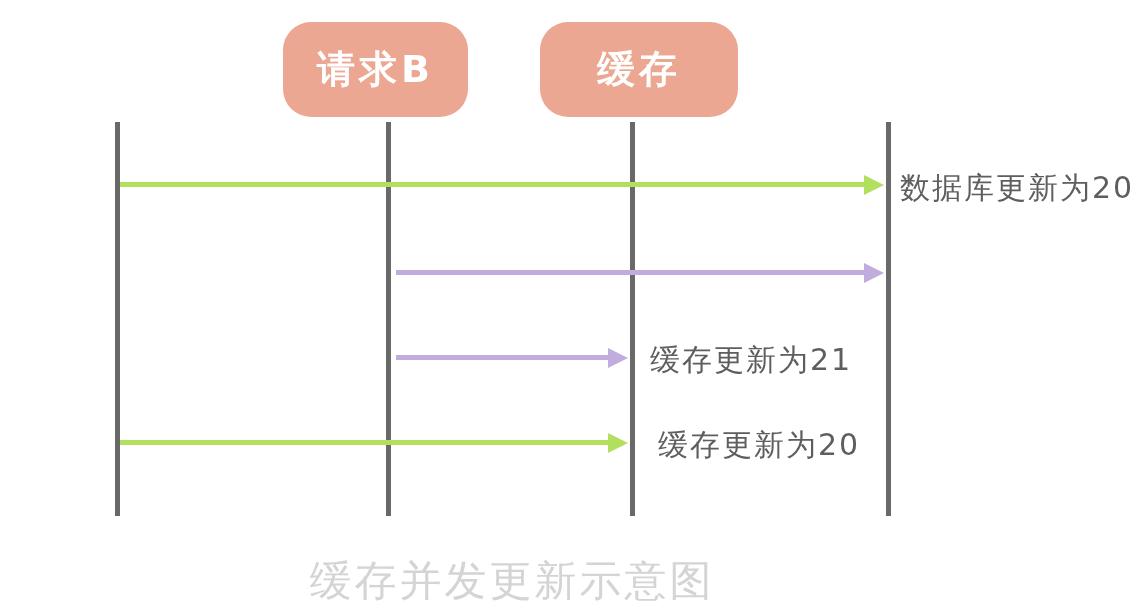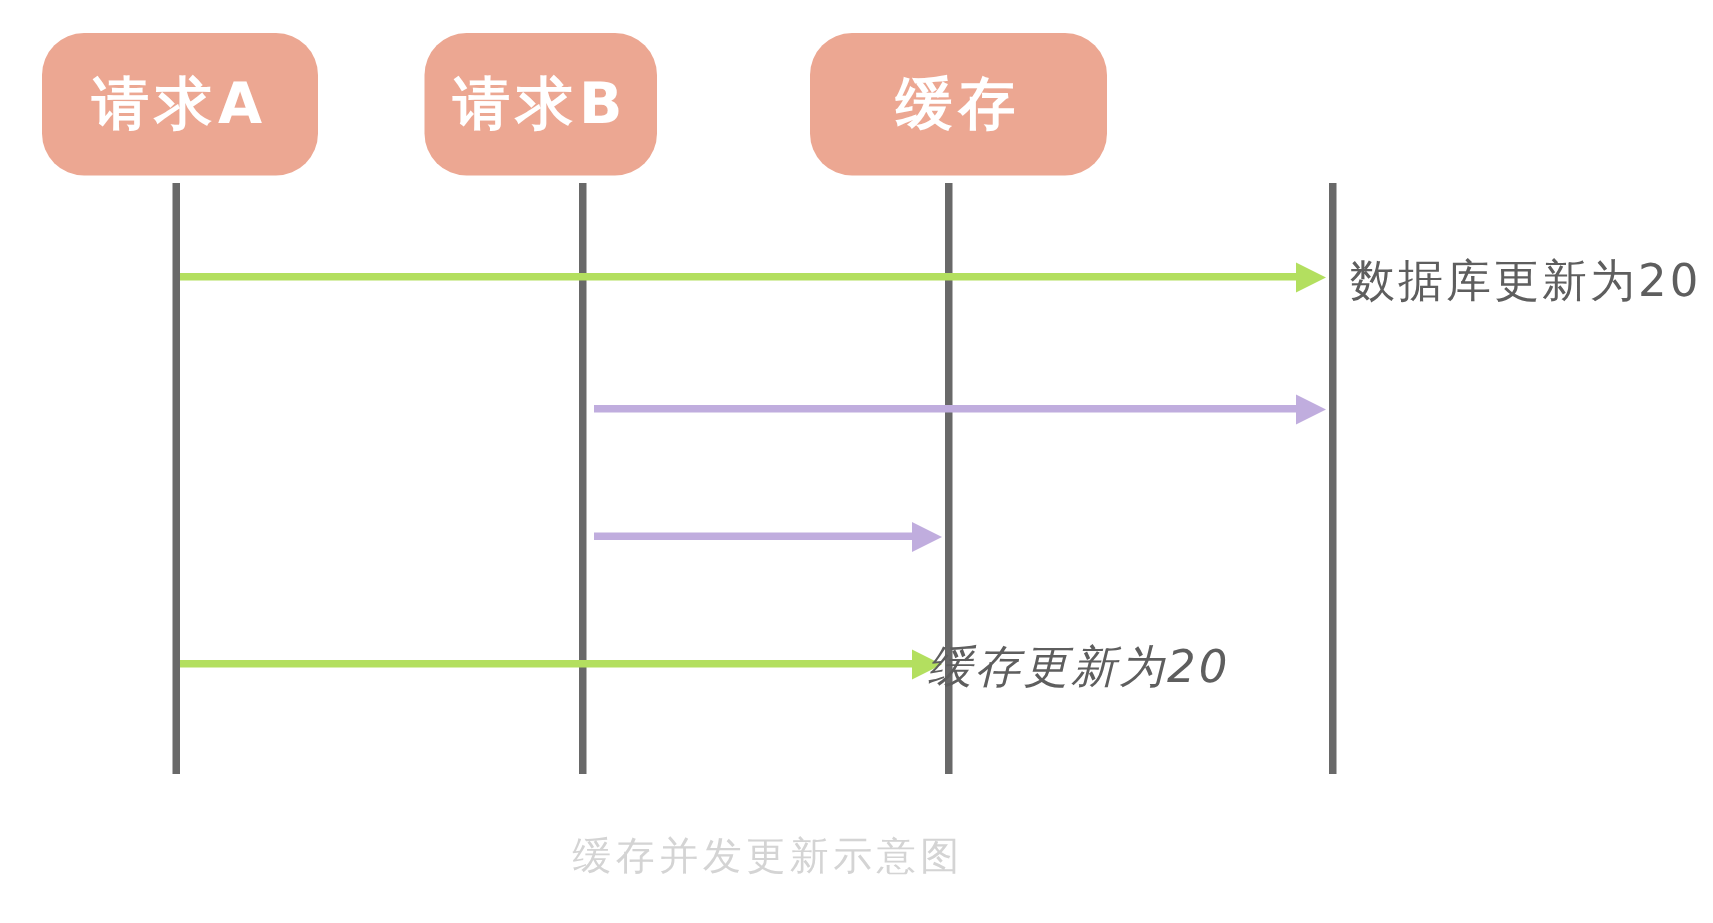--- a/index.html
+++ b/index.html
@@ -24,21 +24,21 @@
     border-radius: 28px;
     color: #ffffff;
     display: flex;
     align-items: center;
     justify-content: center;
     font-size: 38px;
     font-weight: bold;
     letter-spacing: 4px;
   }
   #actor-request-a { left: 28px;  width: 184px; }
-  #actor-request-b { left: 283px; width: 155px; }
+  #actor-request-b { left: 283px; width: 185px; }
   #actor-cache     { left: 540px; width: 198px; }
   #actor-database  { left: 798px; width: 187px; }
 
   
   .lifeline {
     position: absolute;
     top: 122px;
     height: 394px;
     width: 5px;
     background: var(--lifeline, #696969);
@@ -78,40 +78,39 @@
     position: absolute;
     transform: translateY(-50%);
     color: var(--label-text, #5E5E5E);
     font-size: 30px;
     letter-spacing: 2px;
     white-space: nowrap;
   }
   #label-1 { left: 900px; top: 188px; }
   #label-2 { left: 900px; top: 275px; }
   #label-3 { left: 650px; top: 360px; }
-  #label-4 { left: 618px; top: 445px; font-style: italic; }
+  #label-4 { left: 658px; top: 445px; }
 
   
   .caption {
     position: absolute;
     left: 512px;
     top: 553px;
     transform: translateX(-50%);
     color: var(--caption-text, #D4D4D4);
-    font-size: 26px;
+    font-size: 42px;
     letter-spacing: 3px;
     white-space: nowrap;
   }
 </style>
 </head>
 <body>
 
 <div class="stage">
 
-  <div class="actor" id="actor-request-a">请求A</div>
   <div class="actor" id="actor-request-b">请求B</div>
   <div class="actor" id="actor-cache">缓存</div>
 
   <div class="lifeline" id="lifeline-request-a"></div>
   <div class="lifeline" id="lifeline-request-b"></div>
   <div class="lifeline" id="lifeline-cache"></div>
   <div class="lifeline" id="lifeline-database"></div>
 
   <div class="msg green" id="arrow-1">
     <span class="head"></span>
@@ -120,17 +119,18 @@
     <span class="head"></span>
   </div>
   <div class="msg purple" id="arrow-3">
     <span class="head"></span>
   </div>
   <div class="msg green" id="arrow-4">
     <span class="head"></span>
   </div>
 
   <div class="msg-label" id="label-1">数据库更新为20</div>
+  <div class="msg-label" id="label-3">缓存更新为21</div>
   <div class="msg-label" id="label-4">缓存更新为20</div>
 
   <div class="caption">缓存并发更新示意图</div>
 
 </div>
 
 </body></html>

